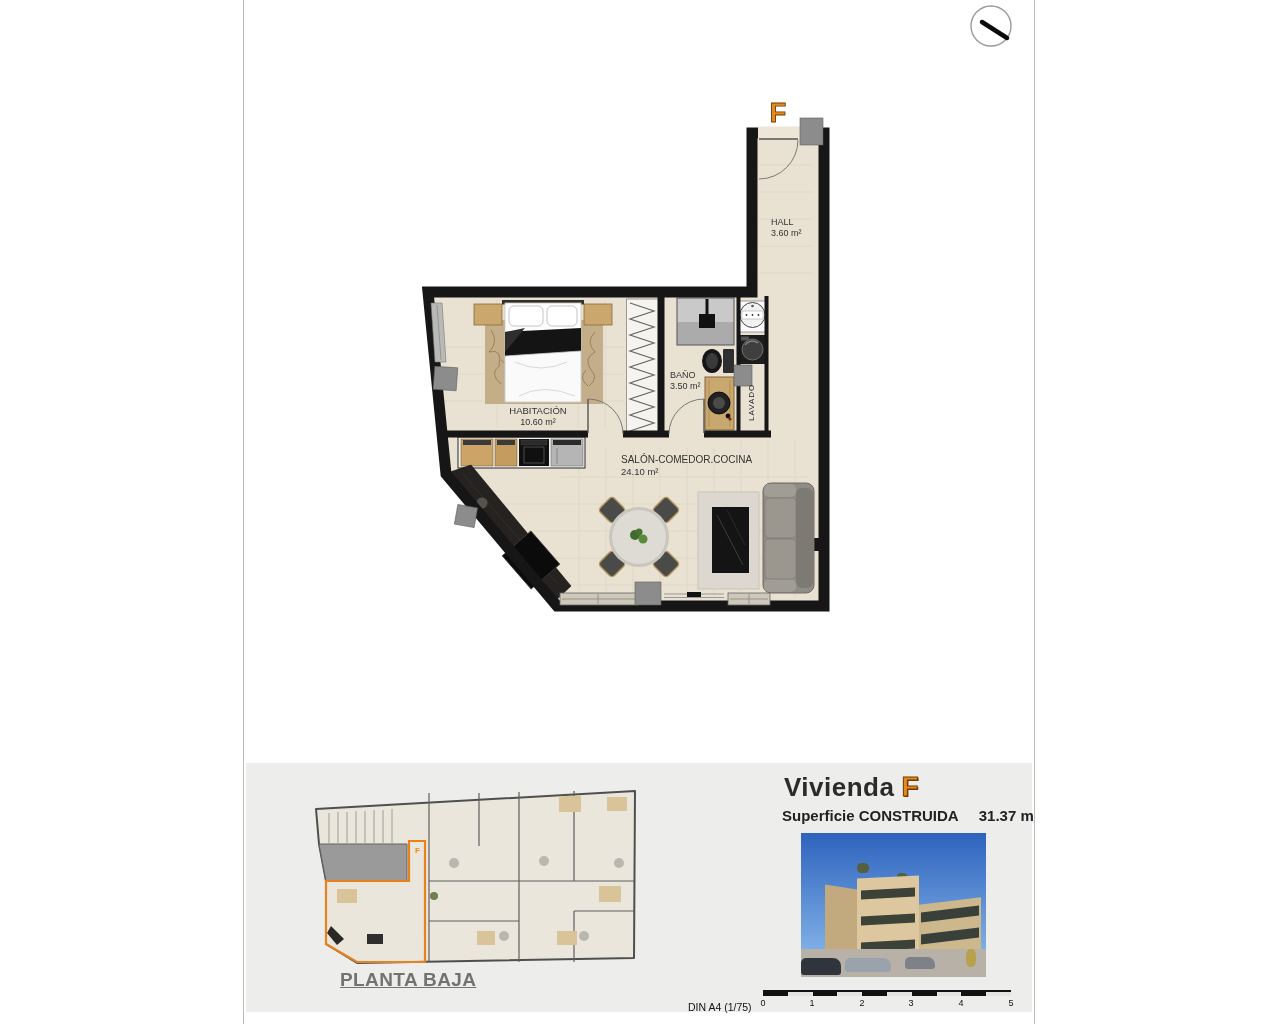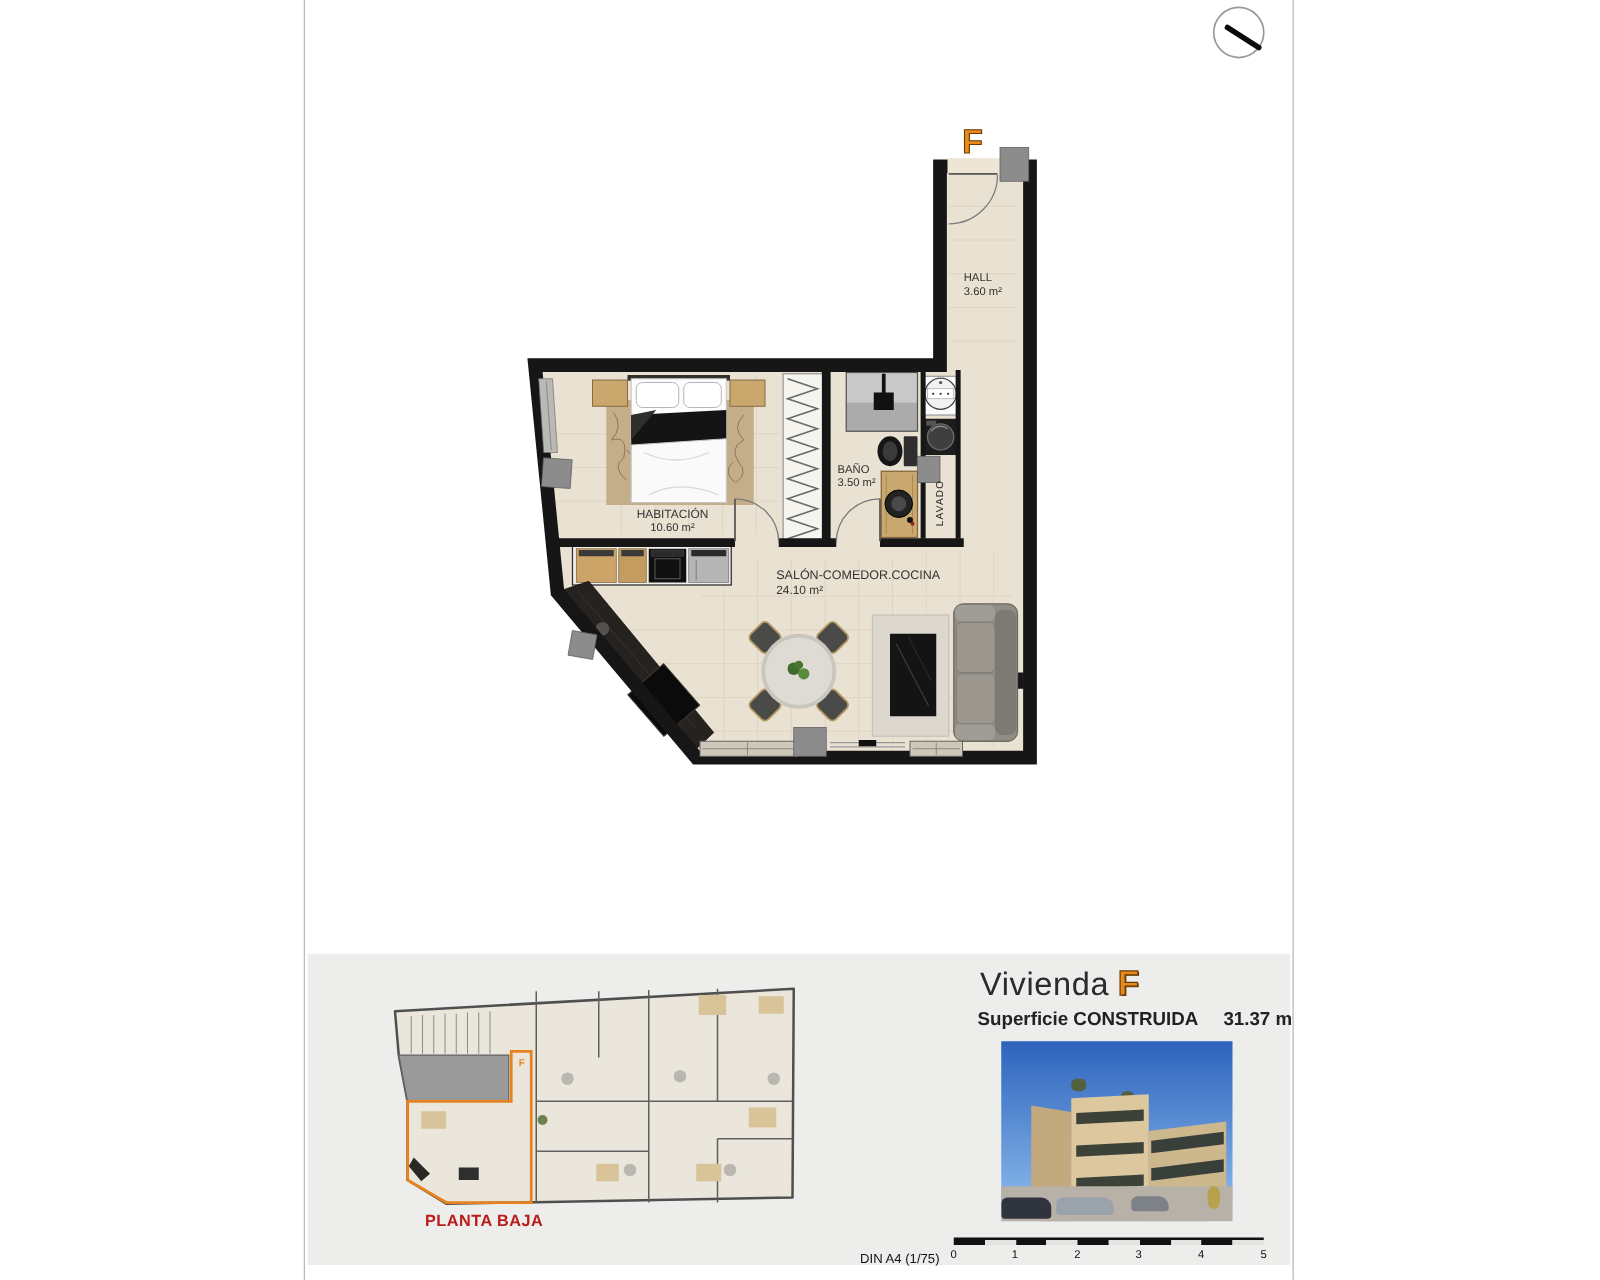--- a/index.html
+++ b/index.html
@@ -3,24 +3,24 @@
 <meta charset="utf-8">
 <style>
   html,body{margin:0;padding:0;background:#ffffff;width:1280px;height:1024px;
     font-family:"Liberation Sans", sans-serif; -webkit-font-smoothing:antialiased;}
   .page{position:absolute;left:243px;top:0;width:790px;height:1024px;background:#ffffff;
     border-left:1px solid #b9b9b9;border-right:1px solid #b9b9b9;overflow:hidden;}
   .plan-svg{position:absolute;left:177px;top:90px;width:420px;height:530px;}
   .magnifier{position:absolute;left:724px;top:2px;width:48px;height:48px;}
   .footer{position:absolute;left:2px;top:763px;width:786px;height:249px;background:#ededeb;}
   .mini-svg{position:absolute;left:68px;top:24px;width:325px;height:178px;}
-  .planta-label{position:absolute;left:94px;top:206px;font-size:13px;font-weight:bold;
-    color:#b91c1c;letter-spacing:.4px;}
+  .planta-label{position:absolute;left:94px;top:206px;font-size:19px;font-weight:bold;
+    color:#737373;letter-spacing:.4px;text-decoration:underline;}
   .title-row{position:absolute;left:538px;top:8px;white-space:nowrap;}
-  .title-row .vivienda{font-size:26px;font-weight:normal;color:#2b2b2b;letter-spacing:.5px;}
+  .title-row .vivienda{font-size:26px;font-weight:bold;color:#2b2b2b;letter-spacing:.5px;}
   .title-row .unit-f{font-size:28px;font-weight:bold;color:#e8891e;margin-left:7px;
     -webkit-text-stroke:1px #6b3c05;text-shadow:1px 1px 0 #6b3c05;}
   .surface-row{position:absolute;left:536px;top:44px;white-space:nowrap;font-size:15px;
     font-weight:bold;color:#222;}
   .surface-row .value{margin-left:20px;}
   .photo{position:absolute;left:555px;top:70px;width:185px;height:144px;overflow:hidden;
     background:linear-gradient(#2e63bd,#82b2e8 85%,#a8c8ec);}
   .photo .bldg-left{position:absolute;left:24px;top:54px;width:32px;height:92px;
     background:#c2aa7e;transform:skewY(9deg);}
   .photo .bldg-front{position:absolute;left:56px;top:44px;width:62px;height:102px;

